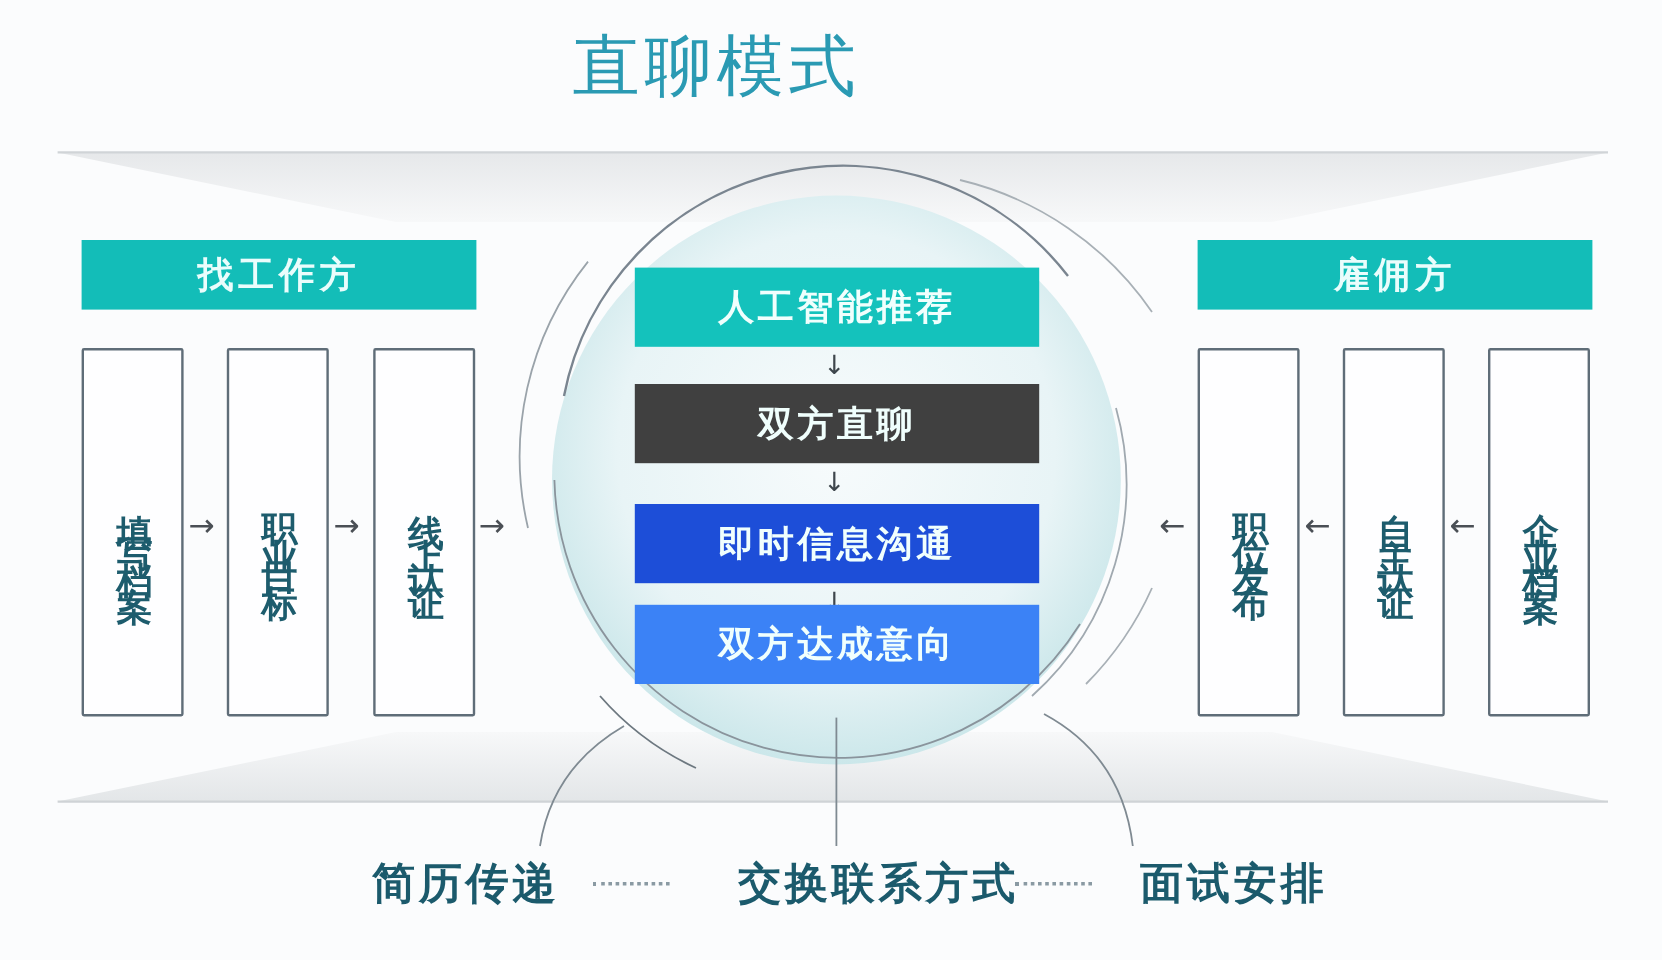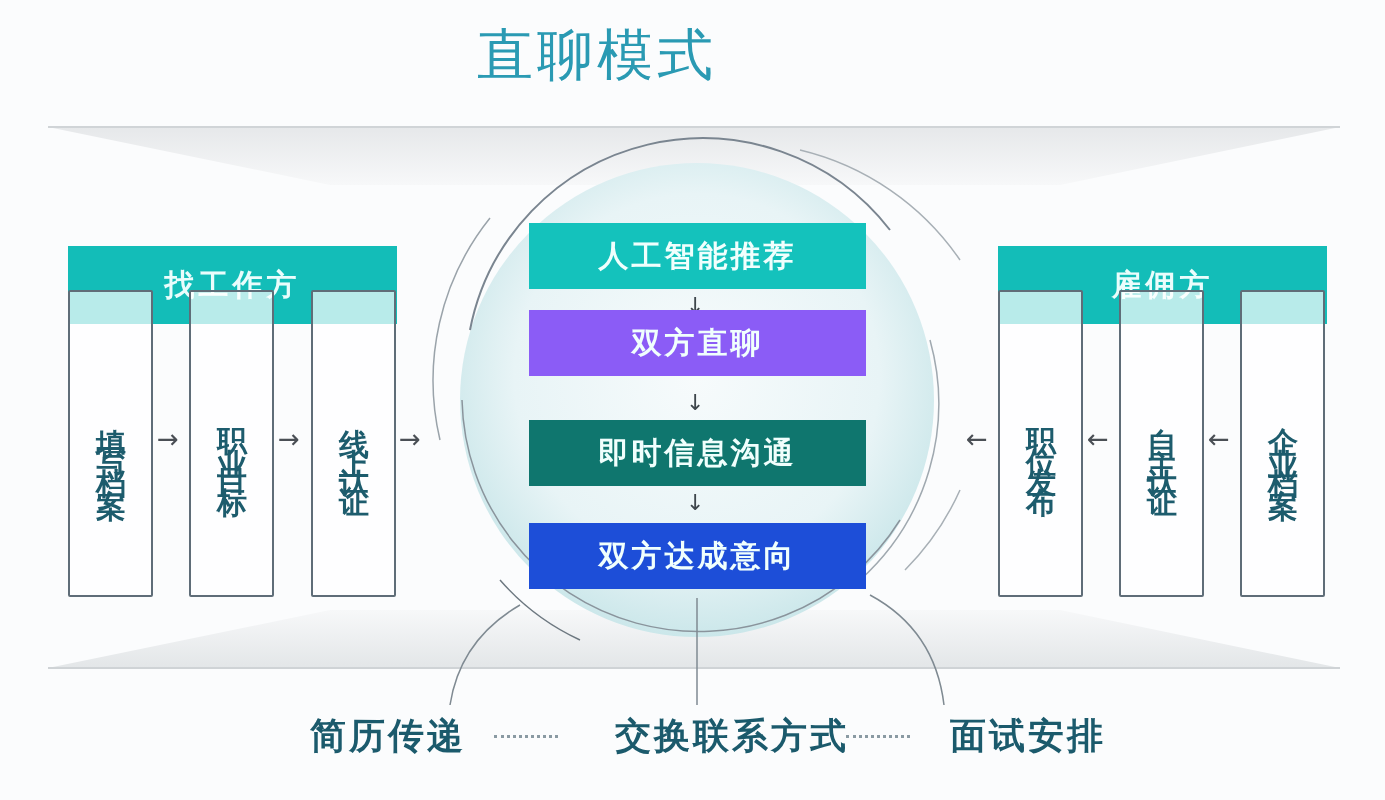--- a/index.html
+++ b/index.html
@@ -10,21 +10,21 @@
   }
   .abs { position: absolute; }
   .title {
     left: 0; top: 18px; width: 1194px; text-align: center;
     font-size: 56px; color: #2a9ab3; letter-spacing: 4px; font-weight: normal;
   }
   svg.bg { position: absolute; left: 0; top: 0; }
   .side-header {
     background: #13bdb8; color: #eafdfc; font-size: 30px; font-weight: bold;
     display: flex; align-items: center; justify-content: center; letter-spacing: 4px;
-    height: 78px; top: 200px; margin-top: 46px;
+    height: 58px; top: 200px;
   }
   .vbox {
     top: 290px; width: 85px; height: 307px;
     border: 2px solid #5f6d78; border-radius: 2px; box-sizing: border-box;
     background: rgba(255,255,255,0.7);
     display: flex; align-items: center; justify-content: center;
   }
   .vtext {
     writing-mode: vertical-rl; text-orientation: upright;
     font-size: 30px; color: #1d5c6d; font-weight: bold; letter-spacing: 20px;
@@ -105,23 +105,23 @@
 <div class="abs vbox" style="left:1119px;">
   <span class="vtext">自主认证</span>
 </div>
 <div class="abs arrow" style="left:1208px;">←</div>
 <div class="abs vbox" style="left:1240px;">
   <span class="vtext">企业档案</span>
 </div>
 
 <div class="abs step" style="top:223px; background:#14c2bc;">人工智能推荐</div>
 <div class="abs darrow" style="top:293px;">↓</div>
-<div class="abs step" style="top:310px; background:#8b5cf6;">双方直聊</div>
+<div class="abs step" style="top:320px; background:#404040;">双方直聊</div>
 <div class="abs darrow" style="top:390px;">↓</div>
-<div class="abs step" style="top:420px; background:#0f766e;">即时信息沟通</div>
+<div class="abs step" style="top:420px; background:#1d4ed8;">即时信息沟通</div>
 <div class="abs darrow" style="top:490px;">↓</div>
-<div class="abs step" style="top:523px; background:#1d4ed8;">双方达成意向</div>
+<div class="abs step" style="top:504px; background:#3b82f6;">双方达成意向</div>
 
 <div class="abs bottom-label" style="left:310px;">简历传递</div>
 <div class="abs dots" style="left:494px;"></div>
 <div class="abs bottom-label" style="left:575px;margin-left:40px;">交换联系方式</div>
 <div class="abs dots" style="left:846px;"></div>
 <div class="abs bottom-label" style="left:926px;margin-left:24px;">面试安排</div>
 
 </body></html>

